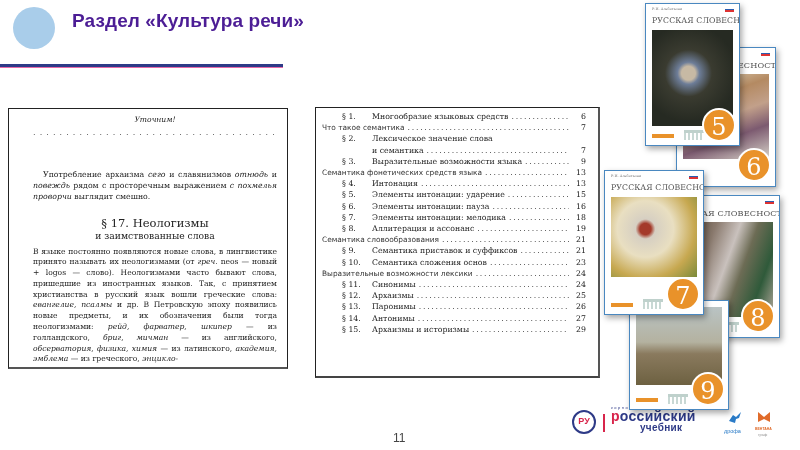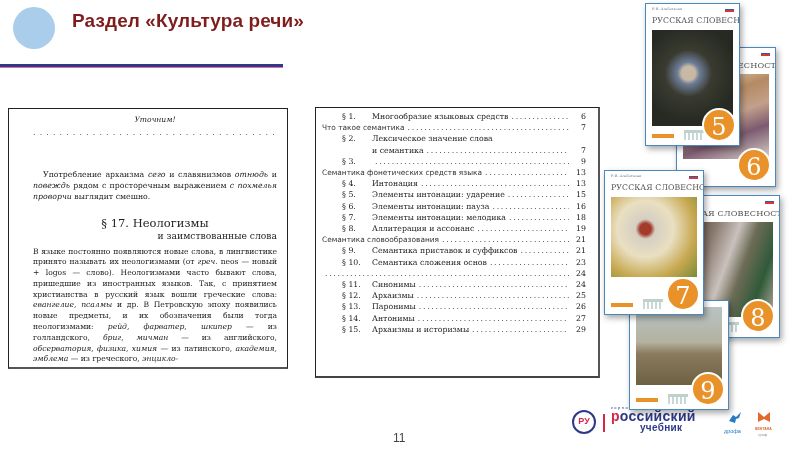--- a/index.html
+++ b/index.html
@@ -1,31 +1,31 @@
 <!DOCTYPE html>
 <html><head>
 <meta charset="utf-8">
 <style>
   * { box-sizing: border-box; margin: 0; padding: 0; }
   html, body { width: 800px; height: 450px; background: #ffffff; overflow: hidden; }
   body { position: relative; font-family: "DejaVu Serif", serif; color: #222; }
 
   .circle { position: absolute; left: 13px; top: 7px; width: 42px; height: 42px; border-radius: 50%; background: #a9cdea; }
-  .slide-title { position: absolute; left: 72px; top: 10px; font-family: "Liberation Sans", sans-serif; font-weight: bold; font-size: 19px; color: #7f1d1d; letter-spacing: 0.1px; }
+  .slide-title { position: absolute; left: 72px; top: 10px; font-family: "Liberation Sans", sans-serif; font-weight: bold; font-size: 19px; color: #4c1d95; letter-spacing: 0.1px; }
   .title-rule { position: absolute; left: 0; top: 64px; width: 283px; height: 4px; background: #2e3a87; border-bottom: 1px solid #e76aa8; }
 
   
   .page-left { position: absolute; left: 8px; top: 108px; width: 280px; height: 261px; border: 1.3px solid #222; border-bottom: 2.5px solid #555; background: #fff; padding: 6px 10px 0 24px; font-size: 7.6px; line-height: 10.5px; overflow: hidden; }
   .note-title { text-align: center; font-style: italic; font-size: 7.6px; margin-bottom: 3px; }
   .note-text { padding-left: 8px; padding-right: 8px; margin-bottom: 4px; }
   .note-text i { font-style: italic; }
   .dots-sep { letter-spacing: 4.1px; font-size: 8px; line-height: 8px; margin-bottom: 6px; overflow: hidden; white-space: nowrap; }
   .para { text-indent: 10px; text-align: justify; font-size: 7.8px; line-height: 11px; margin-top: 32px; }
   .sec-heading { text-align: center; font-size: 11.5px; line-height: 13px; margin-top: 15px; }
-  .sec-sub { text-align: right; font-size: 9.2px; line-height: 12px; margin-bottom: 5px; }
+  .sec-sub { text-align: center; font-size: 9.2px; line-height: 12px; margin-bottom: 5px; }
   .para2 { text-align: justify; font-size: 7.6px; line-height: 10.8px; }
   .para2 i { font-style: italic; }
 
   
   .page-toc { position: absolute; left: 315px; top: 107px; width: 285px; height: 271px; border: 1.3px solid #222; border-right: 2.5px solid #555; border-bottom: 2.5px solid #444; background: #fff; padding: 3px 12px 0 6px; font-size: 7.8px; line-height: 11.2px; }
   .toc-row { display: flex; align-items: baseline; white-space: nowrap; }
   .toc-row .num { width: 30px; padding-left: 20px; box-sizing: content-box; flex: none; }
   .toc-row .lbl { flex: none; }
   .toc-row .lead { flex: 1; overflow: hidden; margin: 0 3px; letter-spacing: 1.7px; color: #333; }
   .toc-row .pg { width: 14px; text-align: right; flex: none; }
@@ -89,20 +89,21 @@
       <span class="num">§ 2.</span>
       <span class="lbl">Лексическое значение слова</span>
     </div>
     <div class="toc-row cont">
       <span class="lbl">и семантика</span>
       <span class="lead">..................................................................</span>
       <span class="pg">7</span>
     </div>
     <div class="toc-row">
       <span class="num">§ 3.</span>
+      <span class="lbl">Выразительные возможности языка</span>
       <span class="lead">..................................................................</span>
       <span class="pg">9</span>
     </div>
     <div class="toc-row group">
       <span class="lbl">Семантика фонетических средств языка</span>
       <span class="lead">..................................................................</span>
       <span class="pg">13</span>
     </div>
     <div class="toc-row">
       <span class="num">§ 4.</span>
@@ -145,20 +146,21 @@
       <span class="lead">..................................................................</span>
       <span class="pg">21</span>
     </div>
     <div class="toc-row">
       <span class="num">§ 10.</span>
       <span class="lbl">Семантика сложения основ</span>
       <span class="lead">..................................................................</span>
       <span class="pg">23</span>
     </div>
     <div class="toc-row group">
+      <span class="lbl">Выразительные возможности лексики</span>
       <span class="lead">..................................................................</span>
       <span class="pg">24</span>
     </div>
     <div class="toc-row">
       <span class="num">§ 11.</span>
       <span class="lbl">Синонимы</span>
       <span class="lead">..................................................................</span>
       <span class="pg">24</span>
     </div>
     <div class="toc-row">

